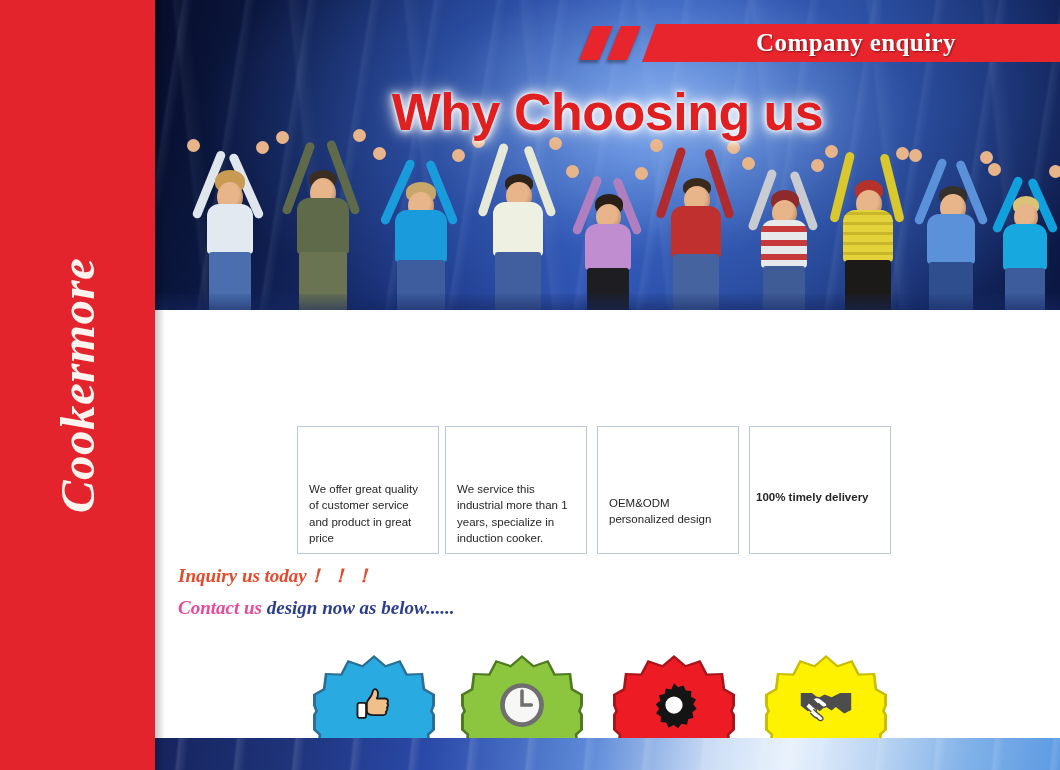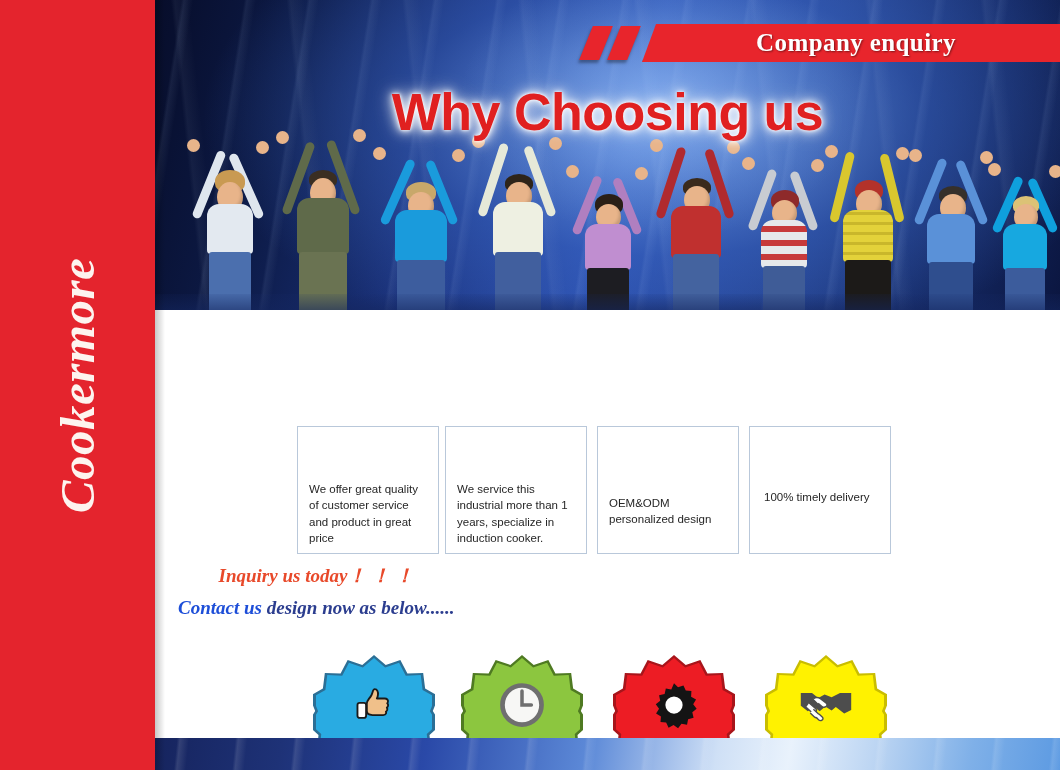--- a/index.html
+++ b/index.html
@@ -64,21 +64,21 @@
   .main{position:absolute;left:155px;top:310px;width:905px;height:428px;background:#fff;z-index:8;}
 
   
   .cards{position:absolute;left:142px;top:116px;width:730px;height:0;}
   .card{position:absolute;top:0;width:142px;height:128px;background:#fff;
     border:1px solid #b9c8da;box-sizing:border-box;}
   .card.c1{left:0;}   .card.c2{left:148px;}
   .card.c3{left:300px;} .card.c4{left:452px;}
   .card-text{position:absolute;left:11px;right:9px;top:54px;font-size:11.5px;line-height:1.42;
     color:#262626;font-family:"Liberation Sans",sans-serif;}
-  .card.c4 .card-text{top:62px;left:14px;}
+  .card.c4 .card-text{top:62px;left:6px;font-weight:bold;}
   .card.c3 .card-text{top:60px;margin-top:8px;}
 
   
   .badge{position:absolute;width:122px;height:122px;z-index:9;}
   .badge .star{position:absolute;inset:0;
     clip-path:polygon(50% 0%,59.6% 8.1%,71.6% 4%,77.4% 15.2%,90.3% 14.7%,91.9% 27.5%,
       103% 33.9%,98.2% 45.8%,105% 57%,95.5% 65.5%,96.7% 78.4%,84.2% 81.6%,
       79.8% 93.8%,67.4% 90.1%,58.1% 99%,50% 88.5%,41.9% 99%,32.6% 90.1%,
       20.2% 93.8%,15.8% 81.6%,3.3% 78.4%,4.5% 65.5%,-5% 57%,1.8% 45.8%,
       -3% 33.9%,8.1% 27.5%,9.7% 14.7%,22.6% 15.2%,28.4% 4%,40.4% 8.1%);}
@@ -86,24 +86,24 @@
   .badge-label{position:absolute;left:0;right:0;bottom:26px;text-align:center;
     font-size:13px;font-weight:600;font-family:"Liberation Sans",sans-serif;}
   .b1{left:158px;top:345px;} .b2{left:306px;top:345px;}
   .b3{left:458px;top:345px;} .b4{left:610px;top:345px;}
   .badge-icon{position:absolute;left:0;right:0;top:22px;height:56px;
     display:flex;align-items:center;justify-content:center;}
 
   
   .copy{position:absolute;left:23px;top:253px;font-family:"Liberation Serif",serif;font-style:italic;}
   .line{white-space:nowrap;}
-  .l1{font-size:19px;color:#e8492a;font-weight:700;margin-bottom:8px;text-align:center;}
+  .l1{font-size:19px;color:#e8492a;font-weight:700;margin-bottom:8px;}
   .l2{font-size:19px;color:#2b3d8f;font-weight:700;margin-bottom:10px;}
   .l3{font-size:19px;font-weight:700;}
-  .l3 .red{color:#1d4ed8;} .l3 .blue{color:#2b3d8f;}
+  .l3 .red{color:#ec4899;} .l3 .blue{color:#2b3d8f;}
 
   
   .footer{position:absolute;left:155px;top:738px;width:905px;height:32px;z-index:20;
     background:linear-gradient(100deg,#16245e 0%,#1e3277 14%,#2a49a8 30%,#5d8ad8 48%,
       #cfe0f6 62%,#e9f2fc 70%,#b9d3f2 80%,#7fb0e8 90%,#5c9ae2 100%);}
   .footer-rays{position:absolute;inset:0;opacity:.55;
     background:repeating-linear-gradient(96deg,rgba(255,255,255,0) 0px,rgba(255,255,255,0) 22px,
       rgba(255,255,255,.22) 25px,rgba(255,255,255,0) 34px,rgba(255,255,255,0) 58px);}
 </style>
 </head>

